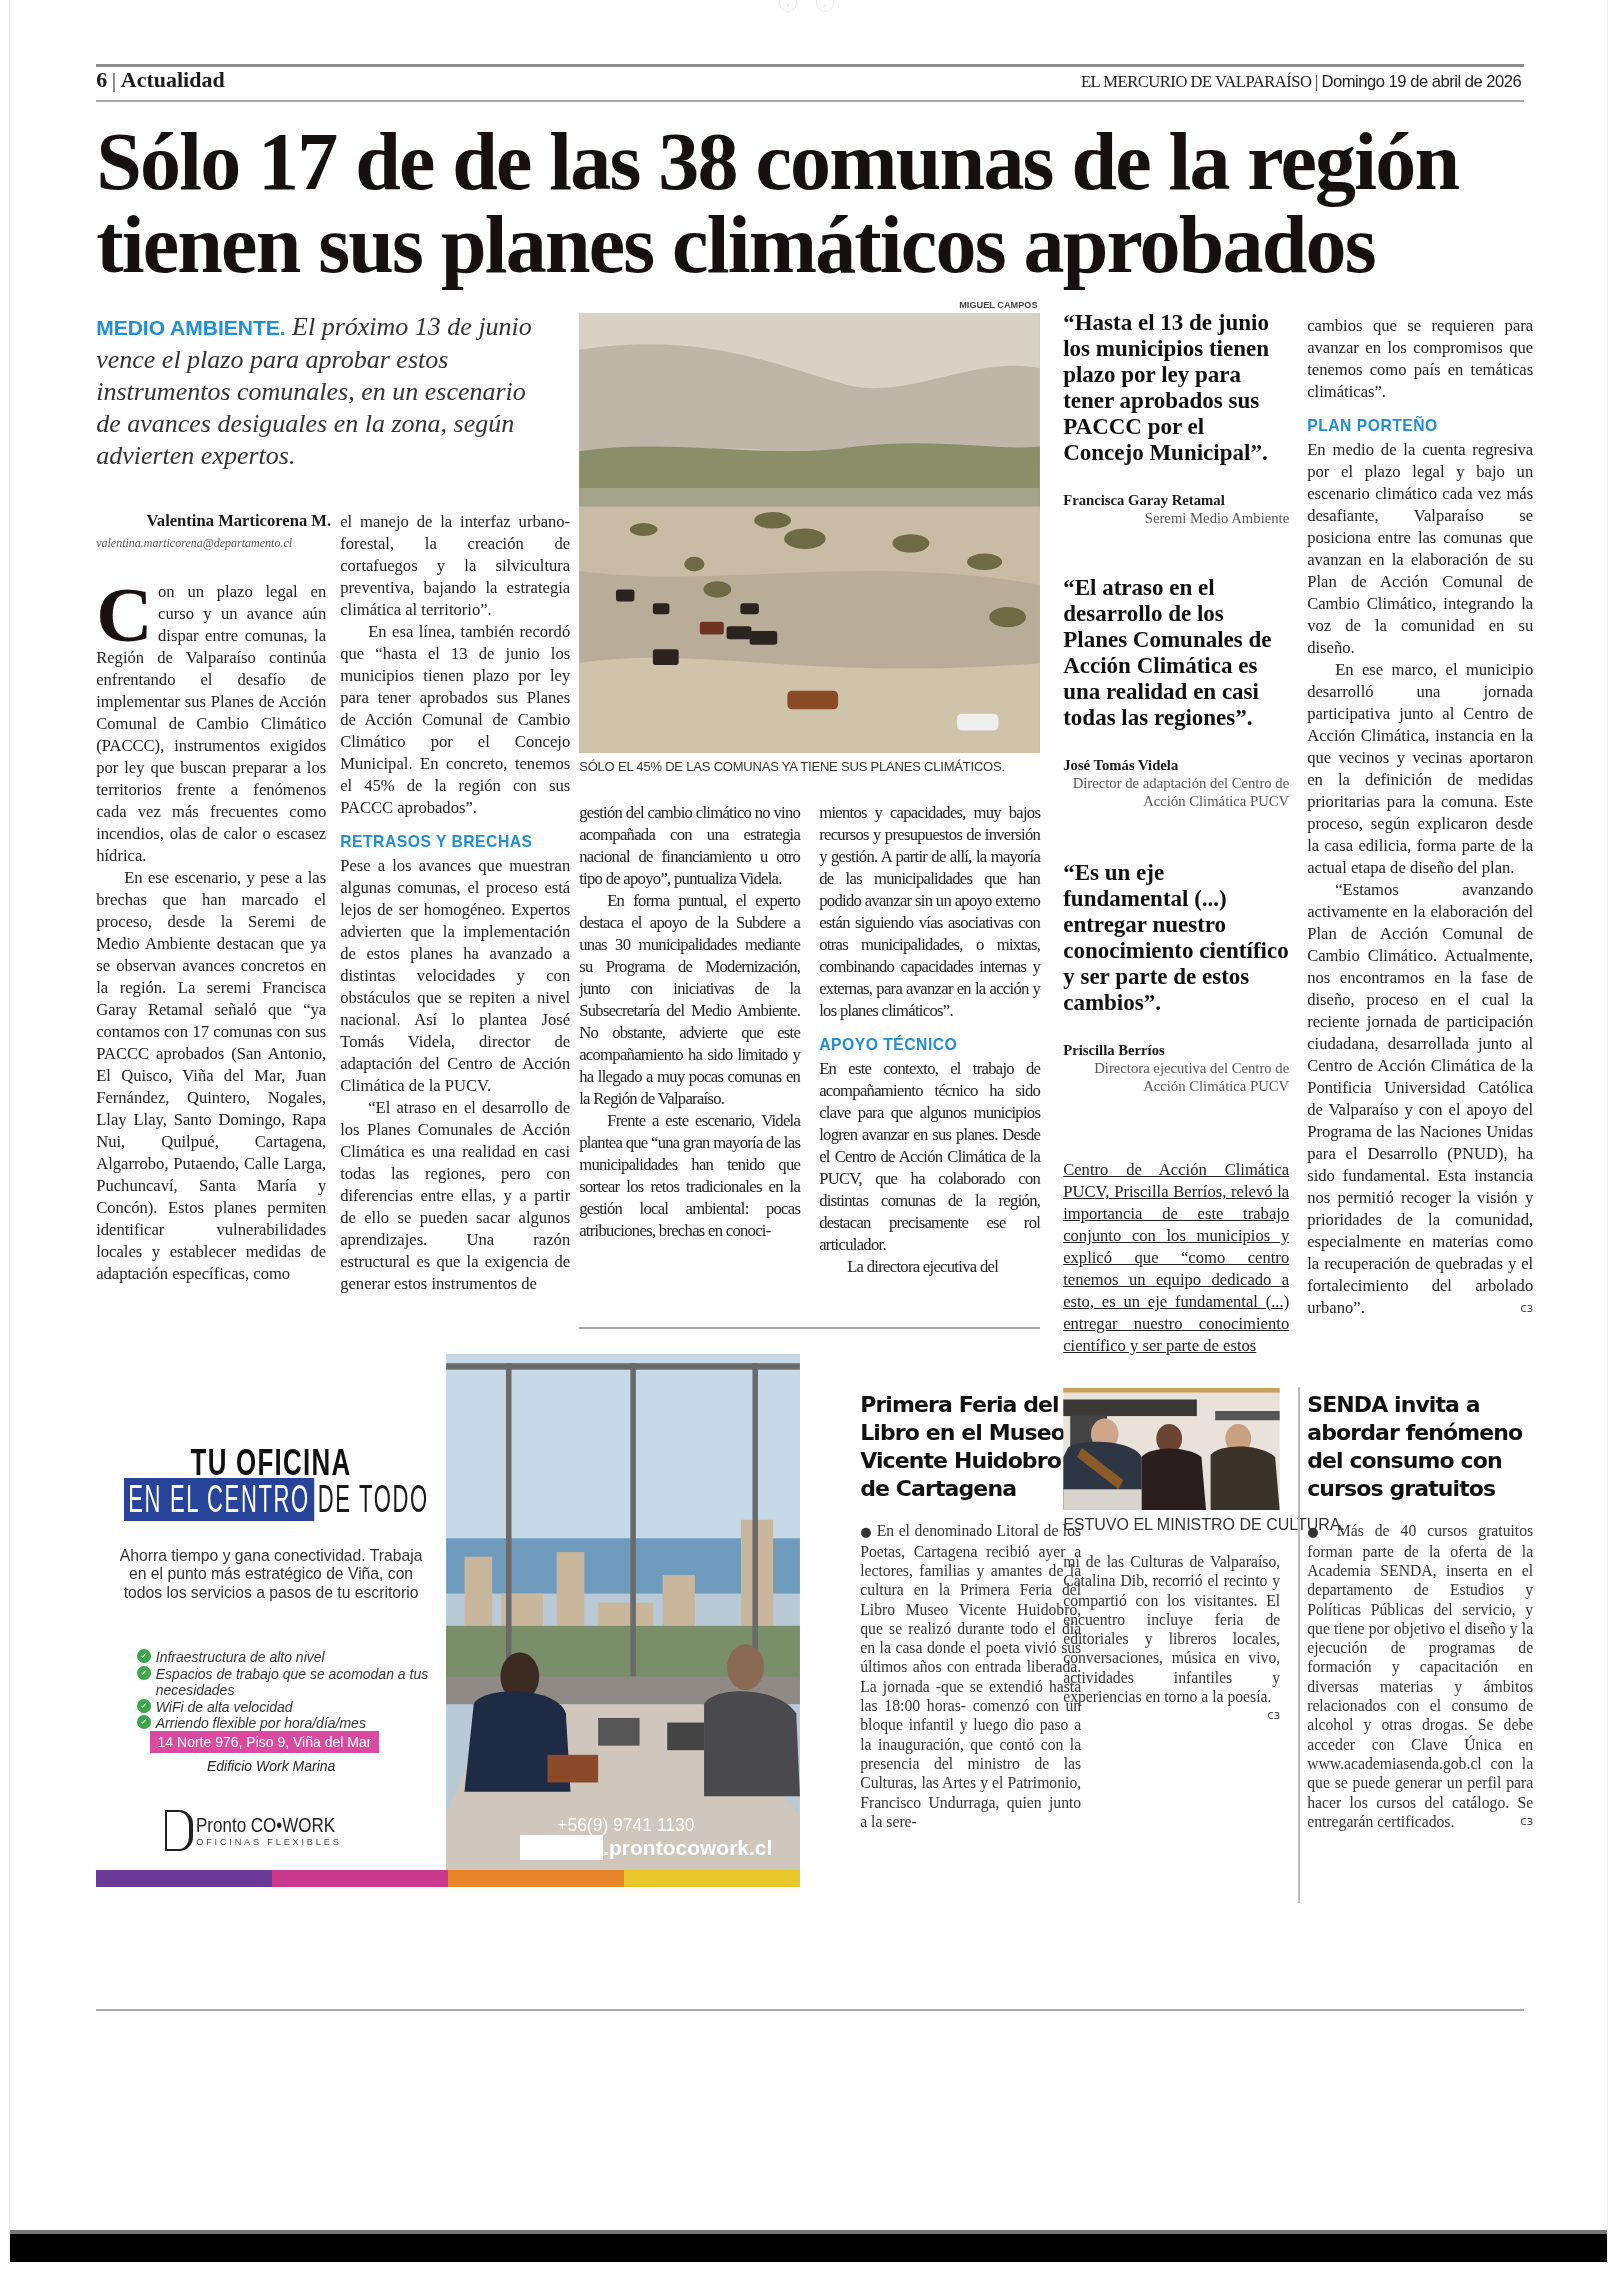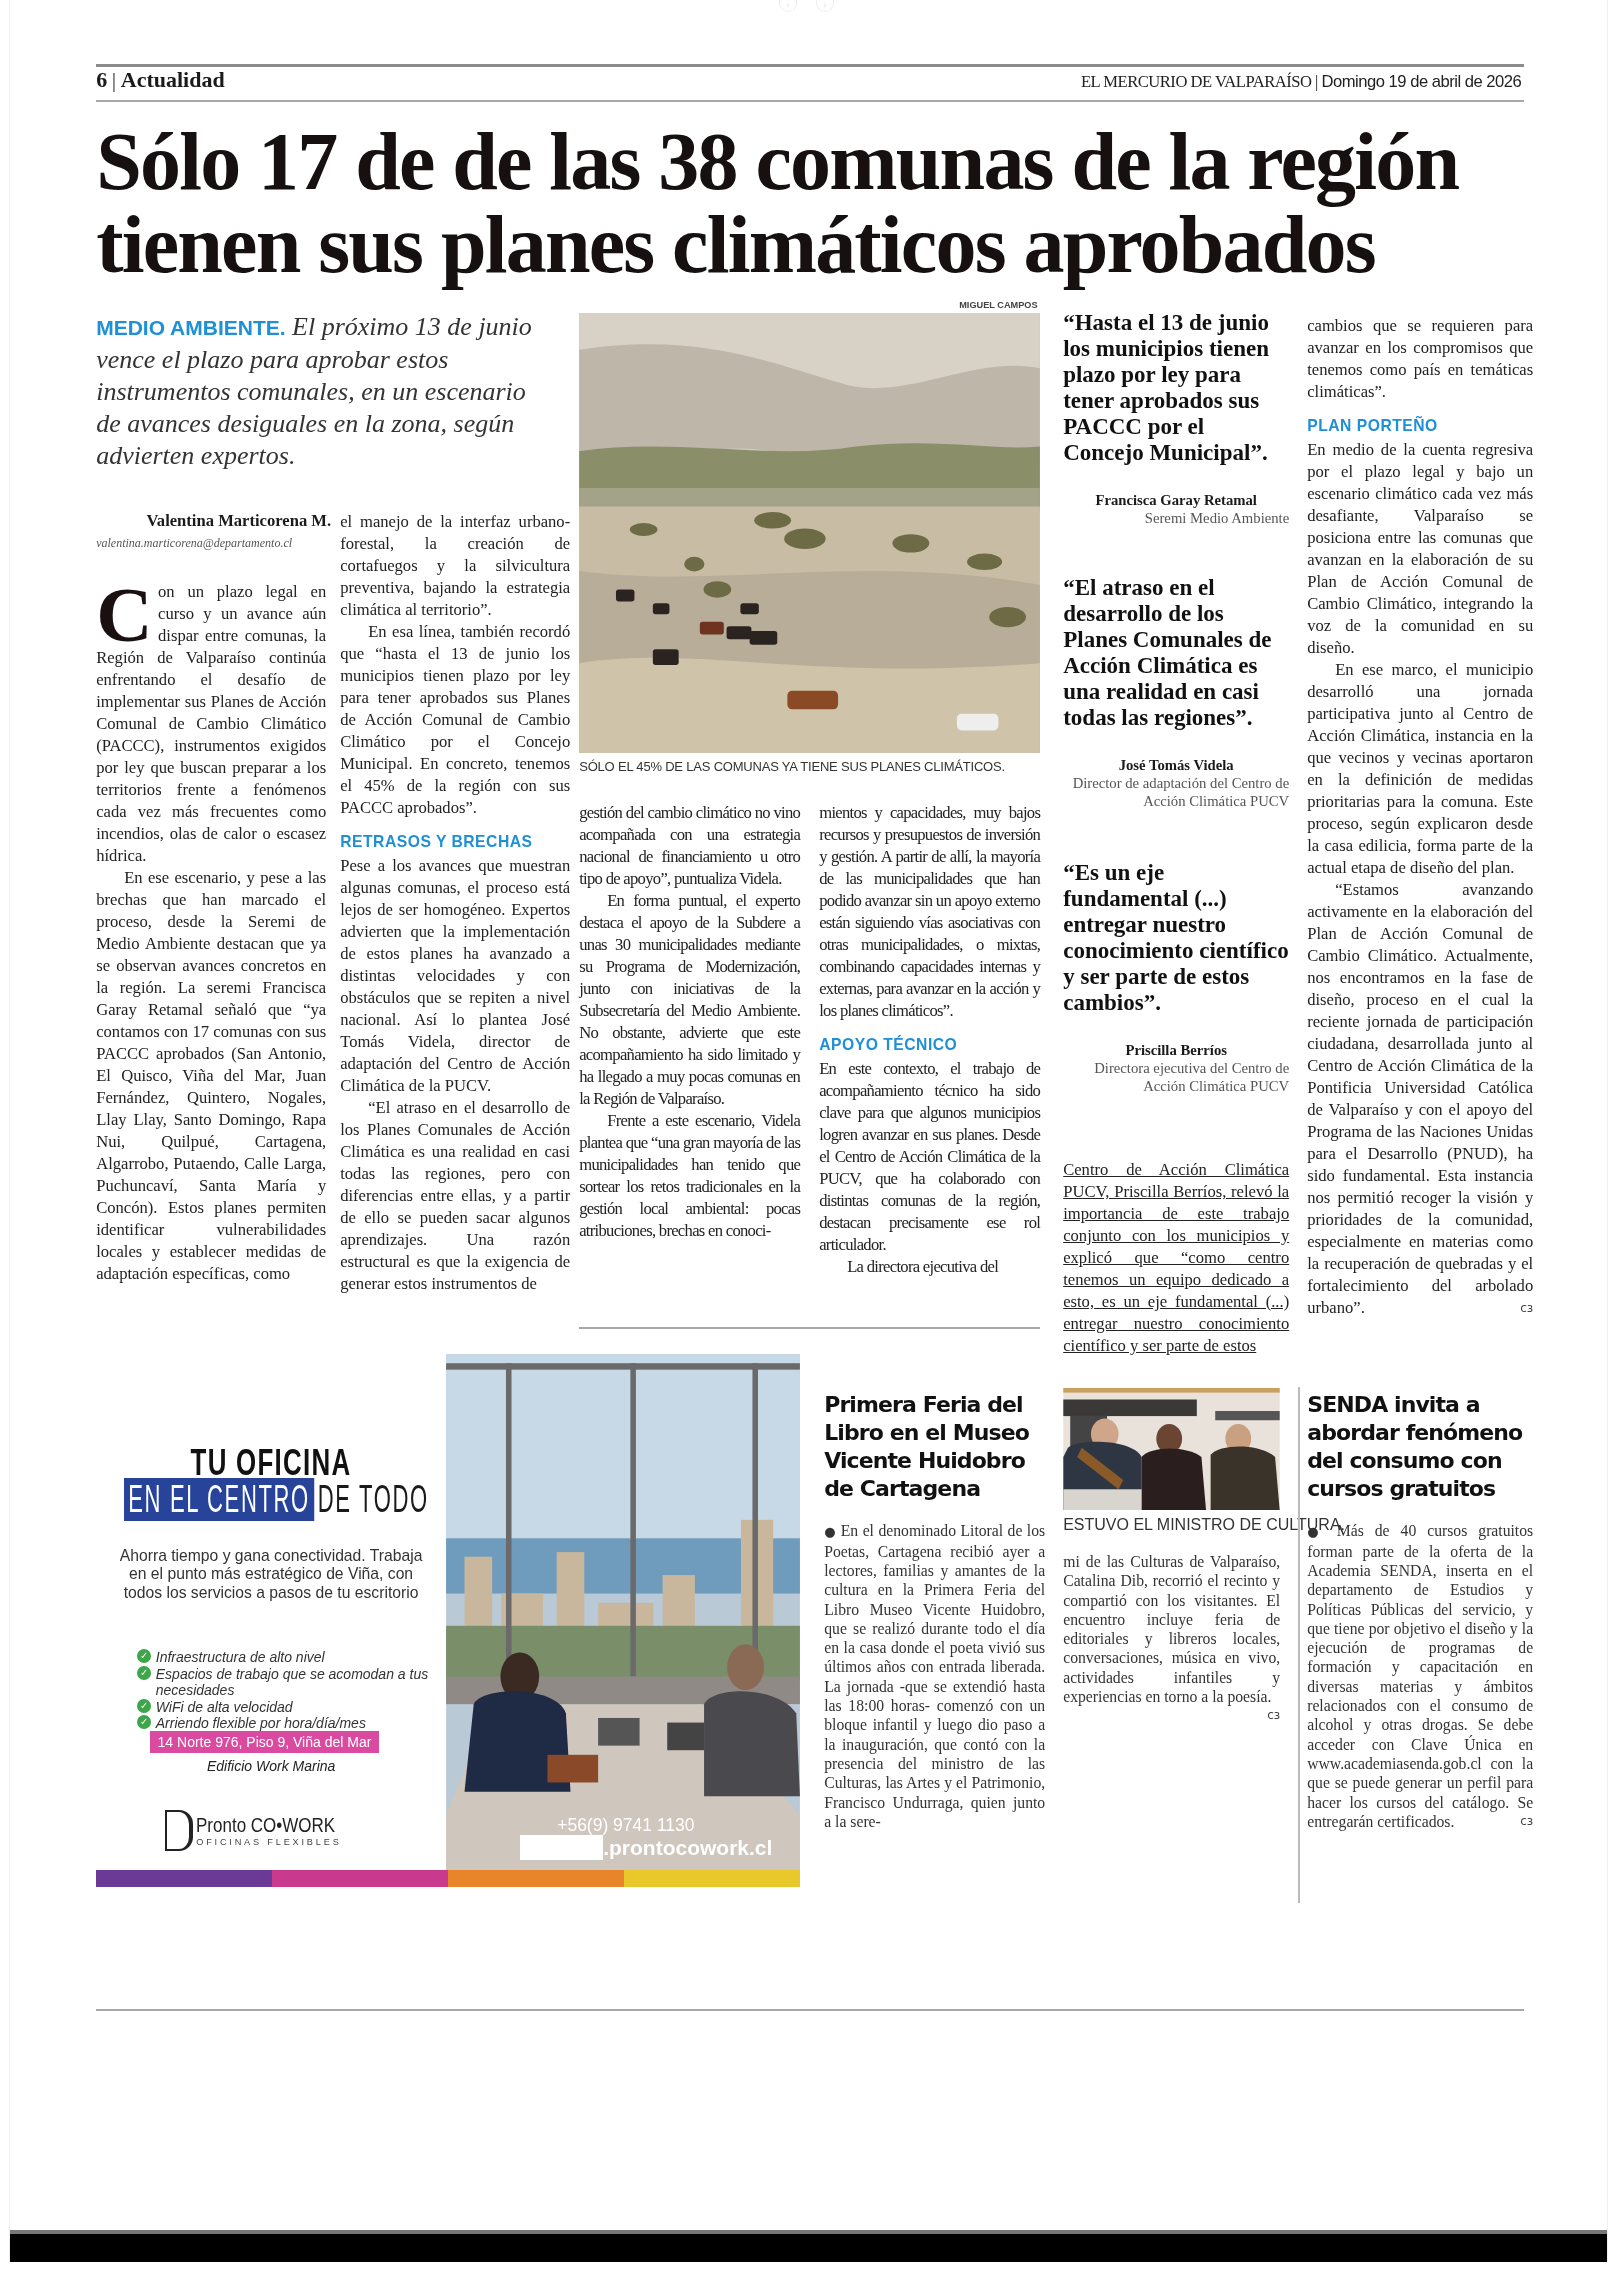--- a/index.html
+++ b/index.html
@@ -35,21 +35,21 @@
   .dropcap { float: left; font-size: 78px; line-height: 64px; font-weight: bold; margin: 1.8px 5.5px 0 0; color: #1a1010; }
   .subhead { font-family: "Liberation Sans", sans-serif; font-weight: bold; color: #1f8fd6; font-size: 15.7px; margin: 12px 0 1.8px 0; text-indent: 0 !important; letter-spacing: 0.5px; }
   .condensed { letter-spacing: -0.7px; }
 
   .photo-credit { position: absolute; left: 949px; top: 300px; font-family: "Liberation Sans", sans-serif; font-size: 9.2px; font-weight: bold; color: #444; }
   .photo { position: absolute; left: 579px; top: 313px; width: 461px; height: 440px; overflow: hidden; }
   .photo-caption { position: absolute; left: 579px; top: 759px; font-family: "Liberation Sans", sans-serif; font-size: 13px; color: #333; letter-spacing: -0.2px; }
 
   .pullquote { position: absolute; left: 1062px; width: 226px; }
   .pullquote .q { font-size: 23px; line-height: 26px; font-weight: bold; color: #111; }
-  .pullquote .who { text-align: center; font-size: 14.7px; font-weight: bold; margin-top: 26px; }
+  .pullquote .who { text-align: left; font-size: 14.7px; font-weight: bold; margin-top: 26px; }
   .pullquote .role { text-align: right; font-size: 14.7px; color: #555; line-height: 18.4px; }
 
   .endmark { float: right; font-family: "DejaVu Sans", sans-serif; font-size: 12px; color: #444; }
 
   .ad { position: absolute; left: 95px; top: 1354px; width: 704px; height: 534px; background: #fff; }
   .ad-left { position: absolute; left: 0; top: 0; width: 350px; height: 516px; text-align: center; font-family: "Liberation Sans", sans-serif; }
   .ad-title1 { position: absolute; top: 88px; left: 0; width: 350px; font-size: 37px; font-weight: bold; letter-spacing: 1.8px; transform: scaleX(0.7); color: #111; }
   .ad-title2 { position: absolute; top: 124px; left: 28px; display: flex; align-items: center; gap: 6.4px; font-size: 38px; letter-spacing: 2.8px; transform-origin: left; transform: scaleX(0.58); white-space: nowrap; width: 553px; }
   .ad-title2 .hl { background: #27449a; color: #fff; padding: 0 7.4px; }
   .ad-body { position: absolute; top: 193px; left: 18.4px; width: 313px; font-size: 15.7px; line-height: 18.4px; color: #333; }
@@ -284,21 +284,21 @@
       <span>.prontocowork.cl</span>
     </div>
     <div class="ad-stripes">
       <span style="background:#6a3a96"></span>
       <span style="background:#c93a8f"></span>
       <span style="background:#e8852a"></span>
       <span style="background:#e8c82a"></span>
     </div>
   </div>
 
-  <div class="brief" style="left:814px;">
+  <div class="brief" style="left:850px;">
     <div class="brief-title">Primera Feria del Libro en el Museo Vicente Huidobro de Cartagena</div>
     <div class="brief-body"><span class="bullet">● </span><span>En el denominado Litoral de los Poetas, Cartagena recibió ayer a lectores, familias y amantes de la cultura en la Primera Feria del Libro Museo Vicente Huidobro, que se realizó durante todo el día en la casa donde el poeta vivió sus últimos años con entrada liberada. La jornada -que se extendió hasta las 18:00 horas- comenzó con un bloque infantil y luego dio paso a la inauguración, que contó con la presencia del ministro de las Culturas, las Artes y el Patrimonio, Francisco Undurraga, quien junto a la sere-</span></div>
   </div>
 
   <div class="brief-photo" style="left:1053px;">
     <svg width="217" height="122" viewBox="0 0 470 265">
       <rect width="470" height="265" fill="#e8e2da"></rect>
       <rect width="470" height="10" fill="#c9a060"></rect>
       <rect x="0" y="25" width="290" height="36" fill="#3b3838"></rect>
       <rect x="330" y="50" width="140" height="20" fill="#555"></rect>

